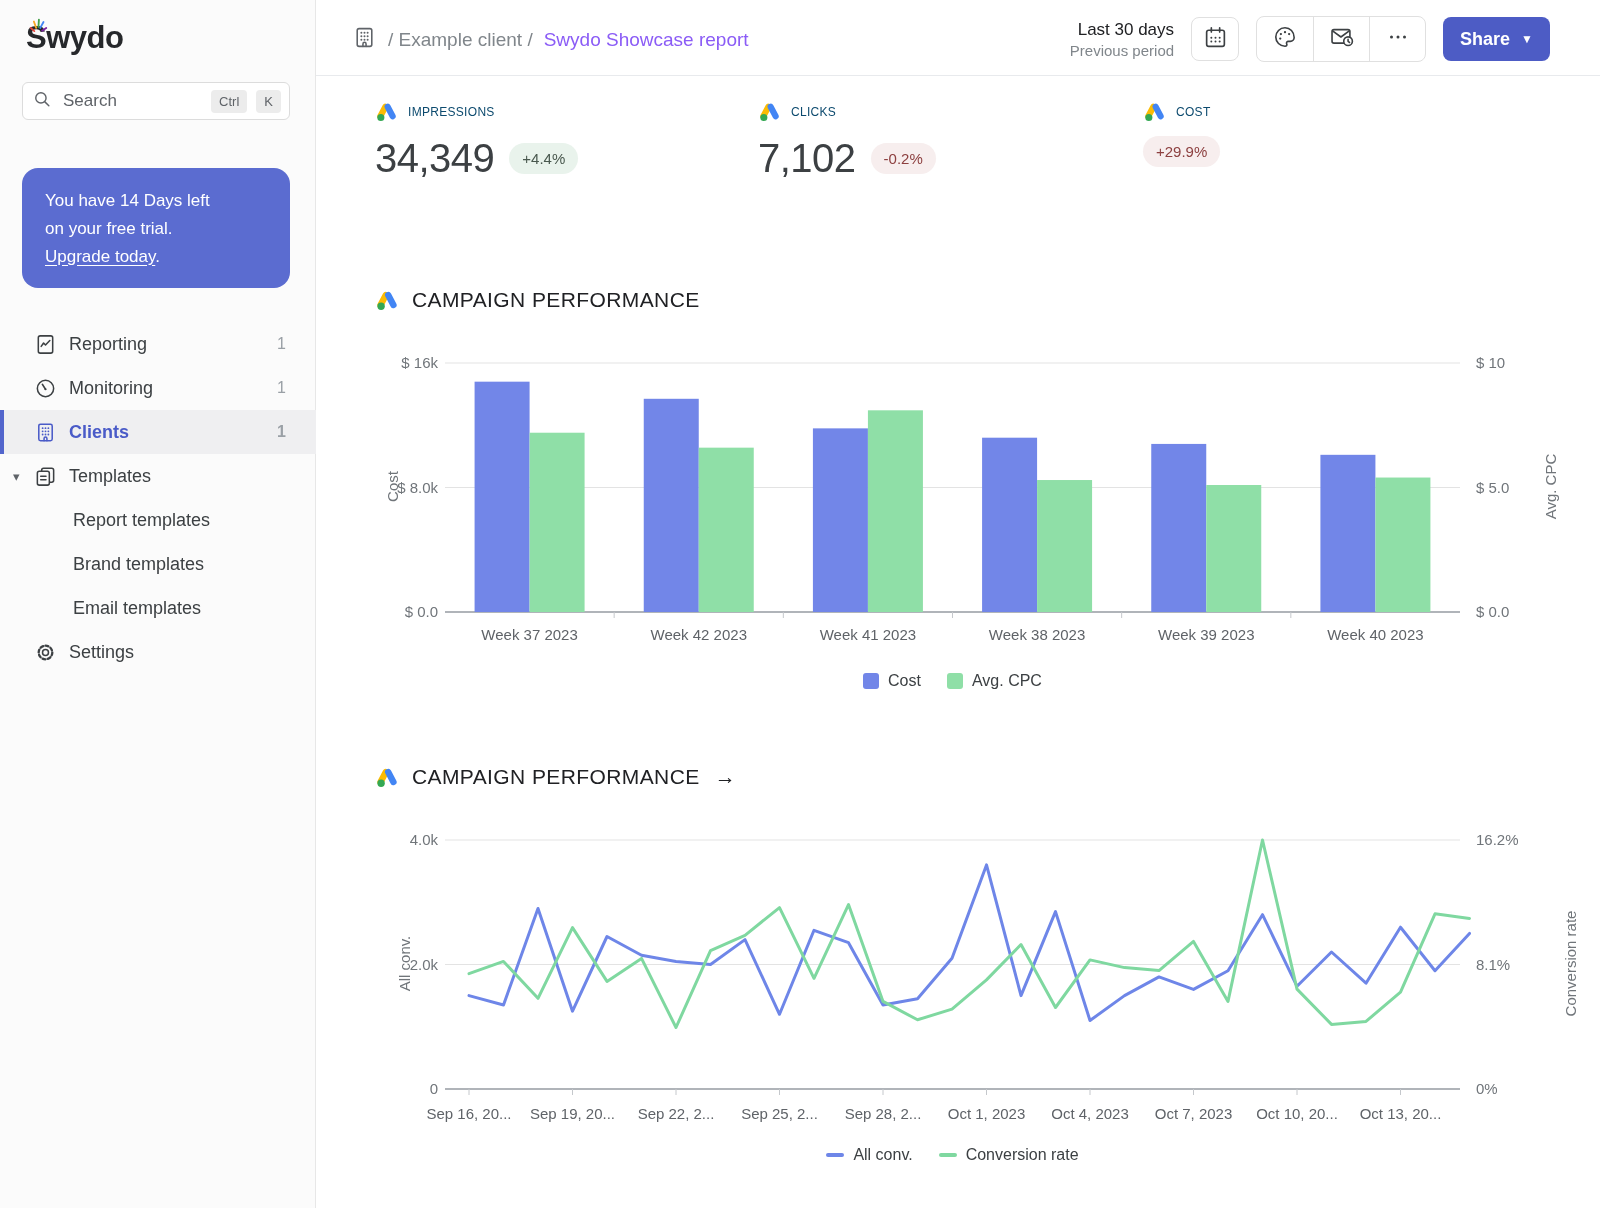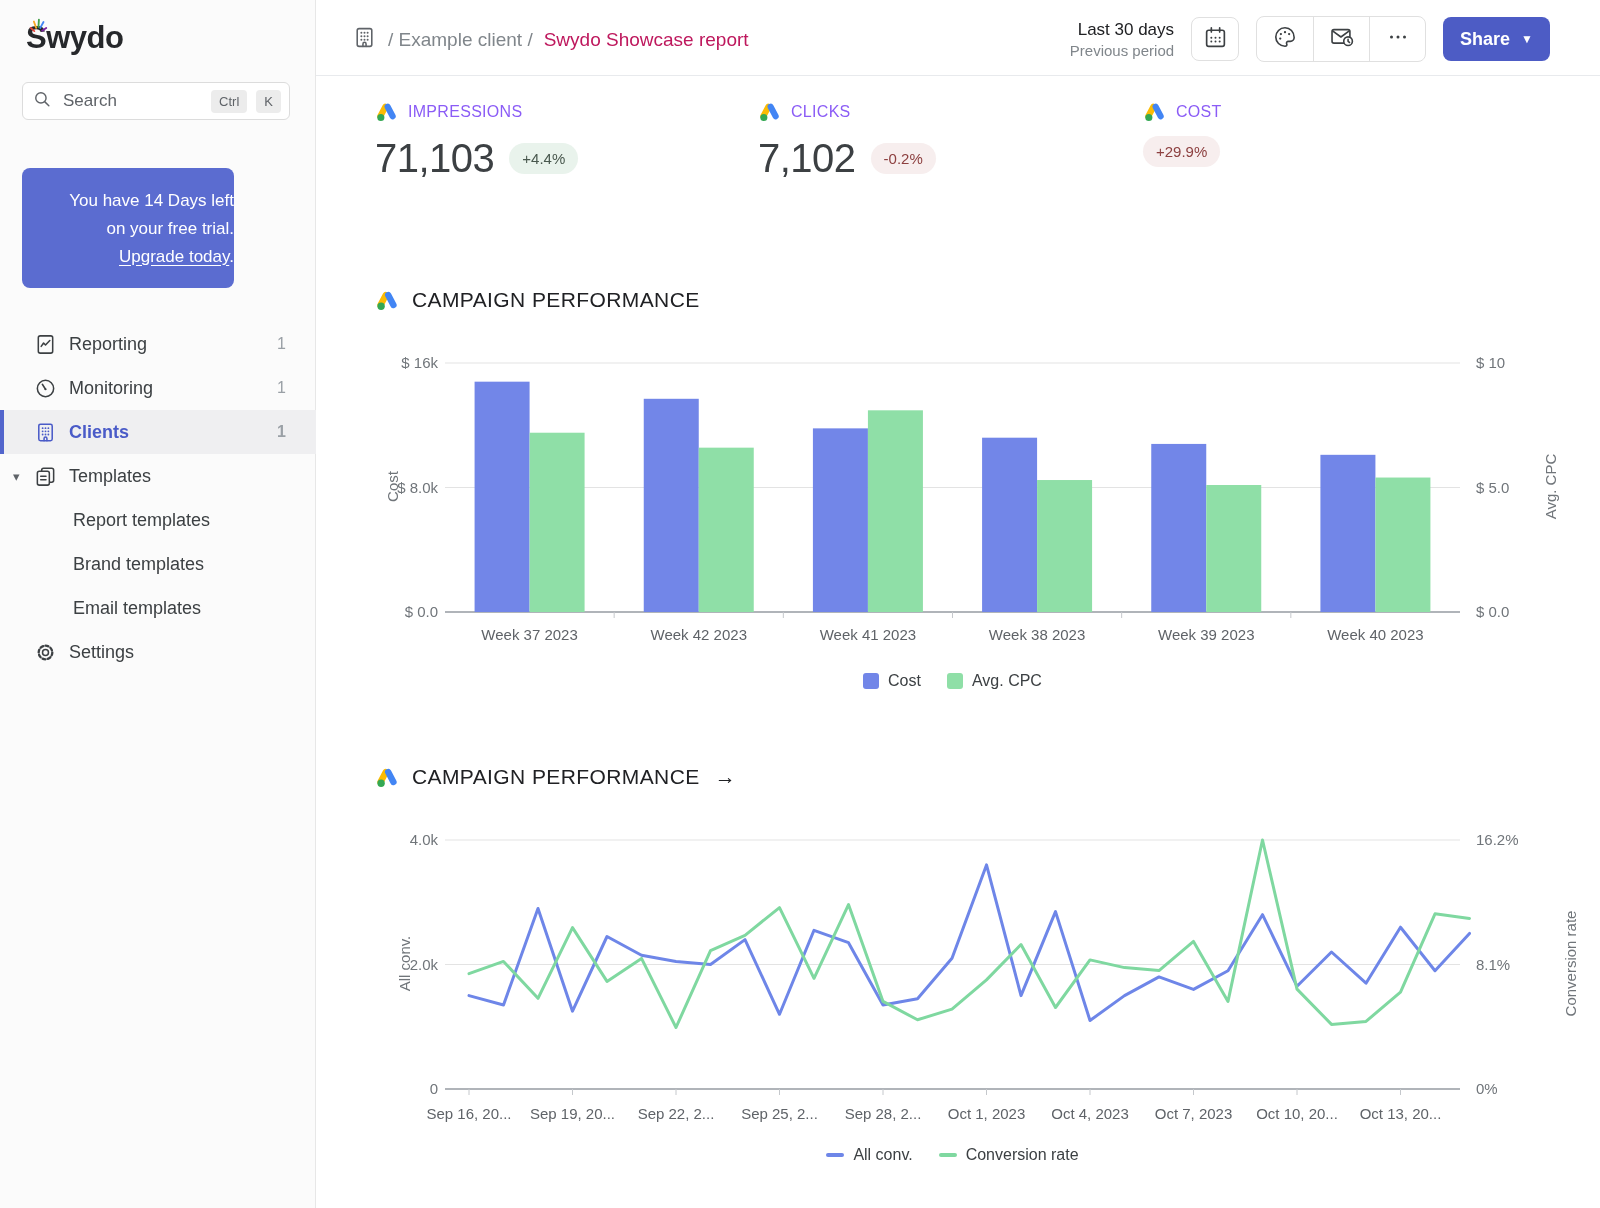--- a/index.html
+++ b/index.html
@@ -12,56 +12,56 @@
   .logo{position:absolute;left:26px;top:20px;font-size:31px;font-weight:700;color:#26282b;
         letter-spacing:-0.5px;}
   .logo-spark{position:absolute;left:0px;top:-10px;}
   .search-box{position:absolute;left:22px;top:82px;width:268px;height:38px;background:#fff;
               border:1px solid #dcdcdc;border-radius:6px;box-sizing:border-box;display:flex;
               align-items:center;padding:0 8px 0 10px;gap:9px;}
   .search-box input{border:none;outline:none;flex:1;font-size:17px;color:#3c4043;background:transparent;
               font-family:"Liberation Sans",sans-serif;min-width:0;}
   .search-box input::placeholder{color:#5f6368;}
   .key{background:#ececec;border-radius:4px;padding:4px 8px;font-size:13px;color:#5f6368;}
-  .banner{position:absolute;left:22px;top:168px;width:212px;height:120px;background:#5b6cd0;
-          border-radius:8px;box-sizing:border-box;color:#fff;font-size:17px;line-height:28px;
-          padding:19px 0 0 23px;text-align:right;}
+  .banner{position:absolute;left:22px;top:168px;width:268px;height:120px;background:#5b6cd0;
+          border-radius:16px;box-sizing:border-box;color:#fff;font-size:17px;line-height:28px;
+          padding:19px 0 0 23px;}
   .banner a{color:#fff;text-decoration:underline;text-underline-offset:3px;cursor:pointer;}
   .nav{position:absolute;left:0;top:322px;width:316px;}
   .nav-item{position:relative;display:flex;align-items:center;height:44px;padding-left:34px;
             gap:12px;font-size:18px;color:#3c4043;cursor:pointer;}
   .nav-item .cnt{margin-left:auto;margin-right:30px;color:#9aa0a6;font-size:16px;}
   .nav-item.active{background:#efeff1;color:#4a5bc8;font-weight:700;}
   .nav-item.active::before{content:"";position:absolute;left:0;top:0;width:4px;height:44px;background:#5265cc;}
   .nav-sub{display:flex;align-items:center;height:44px;padding-left:73px;font-size:18px;color:#3c4043;cursor:pointer;}
   .nav-caret{position:absolute;left:13px;font-size:13px;color:#5f6368;}
 
   
   .header{position:absolute;left:316px;top:0;width:1284px;height:76px;background:#fff;
           border-bottom:1px solid #e8eaed;box-sizing:border-box;}
   .crumb{position:absolute;left:36px;top:25px;display:flex;align-items:center;gap:11px;font-size:19px;}
   .crumb .prefix{color:#80868b;}
-  .crumb .current{color:#be185d;}
+  .crumb .current{color:#8b5cf6;}
   .hright{position:absolute;right:50px;top:16px;display:flex;align-items:center;gap:17px;}
   .daterange{text-align:right;cursor:pointer;}
   .daterange .l1{font-size:17px;color:#202124;}
   .daterange .l2{font-size:15px;color:#80868b;margin-top:2px;}
   .icon-btn{width:48px;height:44px;border:1px solid #e0e0e0;border-radius:8px;background:#fff;
             display:flex;align-items:center;justify-content:center;color:#3c4043;cursor:pointer;box-sizing:border-box;}
   .btn-group{display:flex;border:1px solid #e0e0e0;border-radius:8px;background:#fff;overflow:hidden;}
   .btn-group .cell{width:56px;height:44px;display:flex;align-items:center;justify-content:center;
             color:#3c4043;cursor:pointer;box-sizing:border-box;}
   .btn-group .cell + .cell{border-left:1px solid #e0e0e0;}
   .share-btn{height:44px;padding:0 17px;background:#4d5cc5;border-radius:8px;color:#fff;font-size:18px;
              font-weight:700;display:flex;align-items:center;gap:11px;cursor:pointer;}
   .share-btn .caret{font-size:12px;}
 
   
   .kpi{position:absolute;top:0;}
-  .kpi-head{display:flex;align-items:center;gap:10px;font-size:16px;color:#8b5cf6;letter-spacing:.3px;}
+  .kpi-head{display:flex;align-items:center;gap:10px;font-size:12px;color:#0c4a6e;letter-spacing:.3px;}
   .kpi-val{display:flex;align-items:center;gap:15px;margin-top:13px;}
   .kpi-val .num{font-size:40px;color:#3c4043;letter-spacing:-.5px;}
   .pill{font-size:15px;padding:7px 13px;border-radius:16px;}
 
   
   .chart-title{position:absolute;display:flex;align-items:center;gap:13px;font-size:21px;
                color:#202124;letter-spacing:.4px;}
   .tick{position:absolute;font-size:15px;color:#70757a;white-space:nowrap;}
   .tick.right{text-align:left;}
   .tick.ylab{text-align:right;width:70px;}
@@ -282,21 +282,21 @@
               <g stroke="none">
                 <rect x="5" y="3.2" width="6.4" height="17.6" rx="3.2" fill="#fbbc04" transform="rotate(28 8.2 12)"></rect>
                 <rect x="12.6" y="3.2" width="6.4" height="17.6" rx="3.2" fill="#4285f4" transform="rotate(-28 15.8 12)"></rect>
                 <circle cx="6.1" cy="18.2" r="3.7" fill="#34a853"></circle>
               </g>
             </svg>
           </span>
           <span>IMPRESSIONS</span>
         </div>
         <div class="kpi-val">
-          <span class="num">71,103</span>
+          <span class="num">34,349</span>
           <span class="pill" style="background: rgb(233, 243, 236); color: rgb(73, 88, 78);">+4.4%</span>
         </div>
       </div>
       <div class="kpi" style="left: 758px; position: absolute; top: 100px;">
         <div class="kpi-head">
           <span style="display: flex;">
             <svg width="23" height="23" viewBox="0 0 24 24">
               <g stroke="none">
                 <rect x="5" y="3.2" width="6.4" height="17.6" rx="3.2" fill="#fbbc04" transform="rotate(28 8.2 12)"></rect>
                 <rect x="12.6" y="3.2" width="6.4" height="17.6" rx="3.2" fill="#4285f4" transform="rotate(-28 15.8 12)"></rect>

